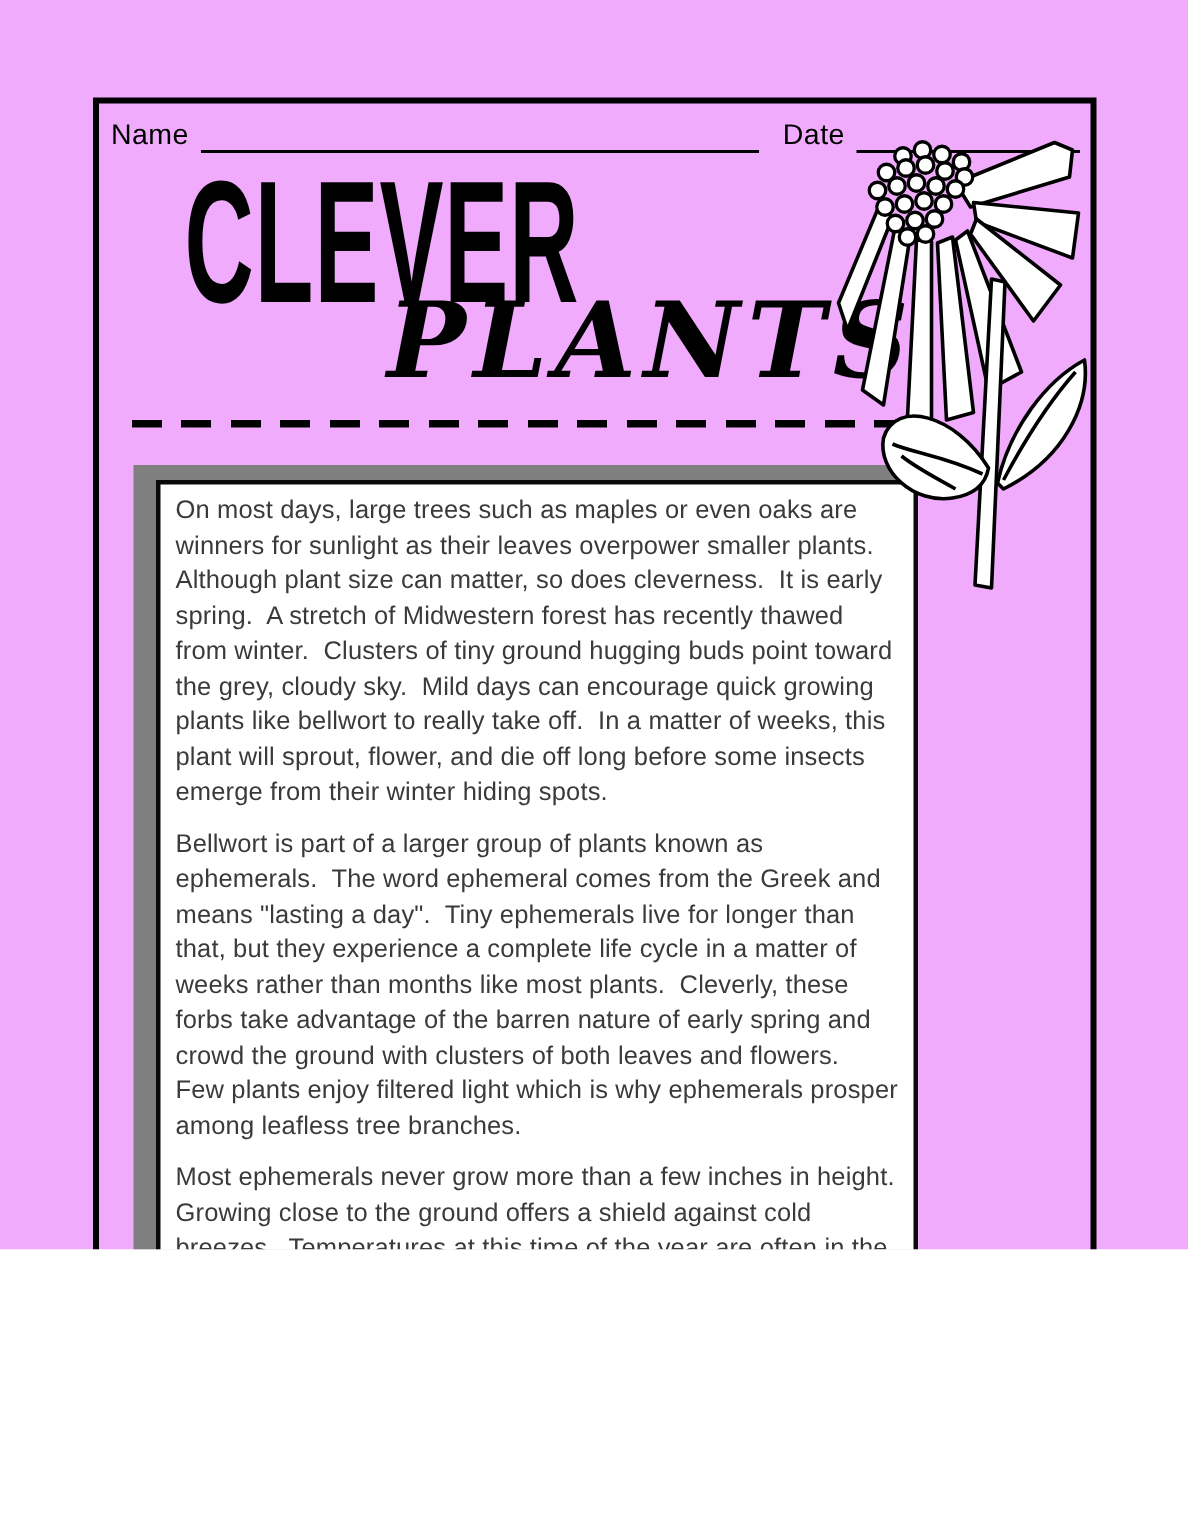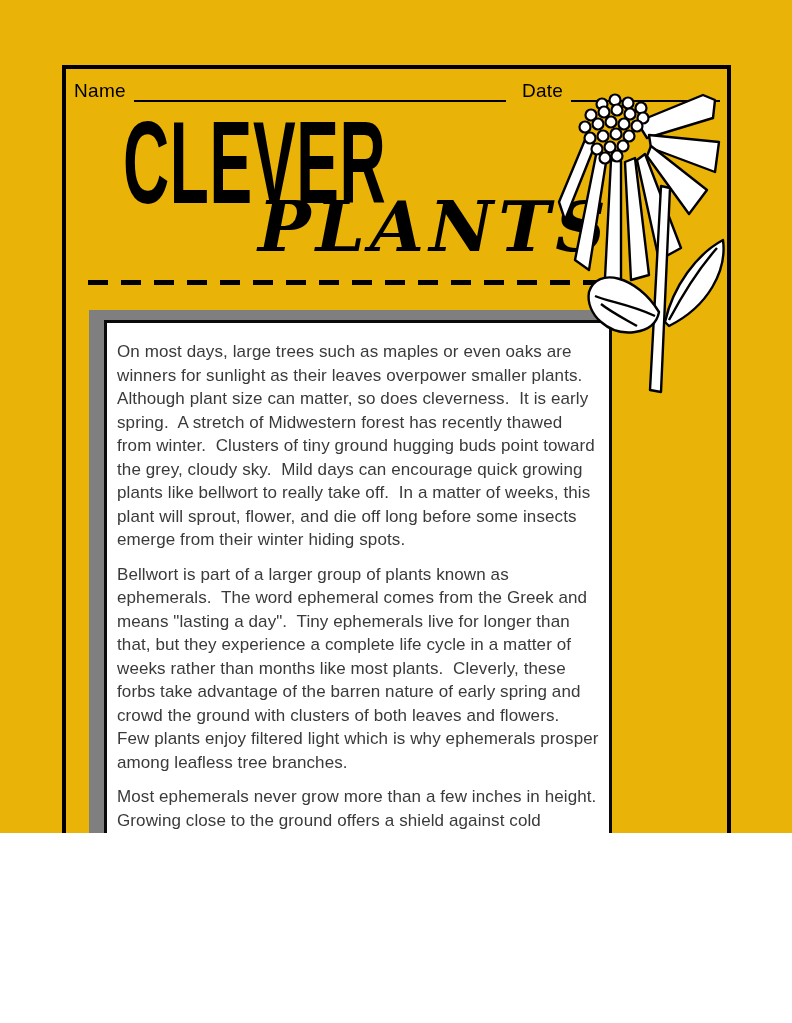--- a/index.html
+++ b/index.html
@@ -3,21 +3,21 @@
 <meta charset="utf-8">
 <style>
   * { margin: 0; padding: 0; box-sizing: border-box; }
   html, body { background: #fff; }
   body { font-family: "Liberation Sans", sans-serif; }
 
   .page {
     position: relative;
     width: 792px;
     height: 833px;
-    background: #eab308;
+    background: #f0abfc;
     overflow: hidden;
   }
 
   .frame {
     position: absolute;
     left: 62px; top: 65px;
     width: 669px; height: 917px;
     border: 4px solid #000;
   }
 
@@ -84,21 +84,20 @@
     box-shadow: -15px -10px 0 0 #7f7f7f;
     padding: 5px 10px;
   }
   .passage-box p {
     font-family: "Liberation Sans", sans-serif;
     font-size: 17px;
     line-height: 23.5px;
     color: #3a3a3a;
     white-space: pre-wrap;
     letter-spacing: 0.1px;
-    margin-top: 12px;
   }
   .passage-box p + p { margin-top: 11px; }
 
   
   .flower {
     position: absolute;
     left: 557px; top: 90px;
     width: 175px; height: 315px;
   }
 

